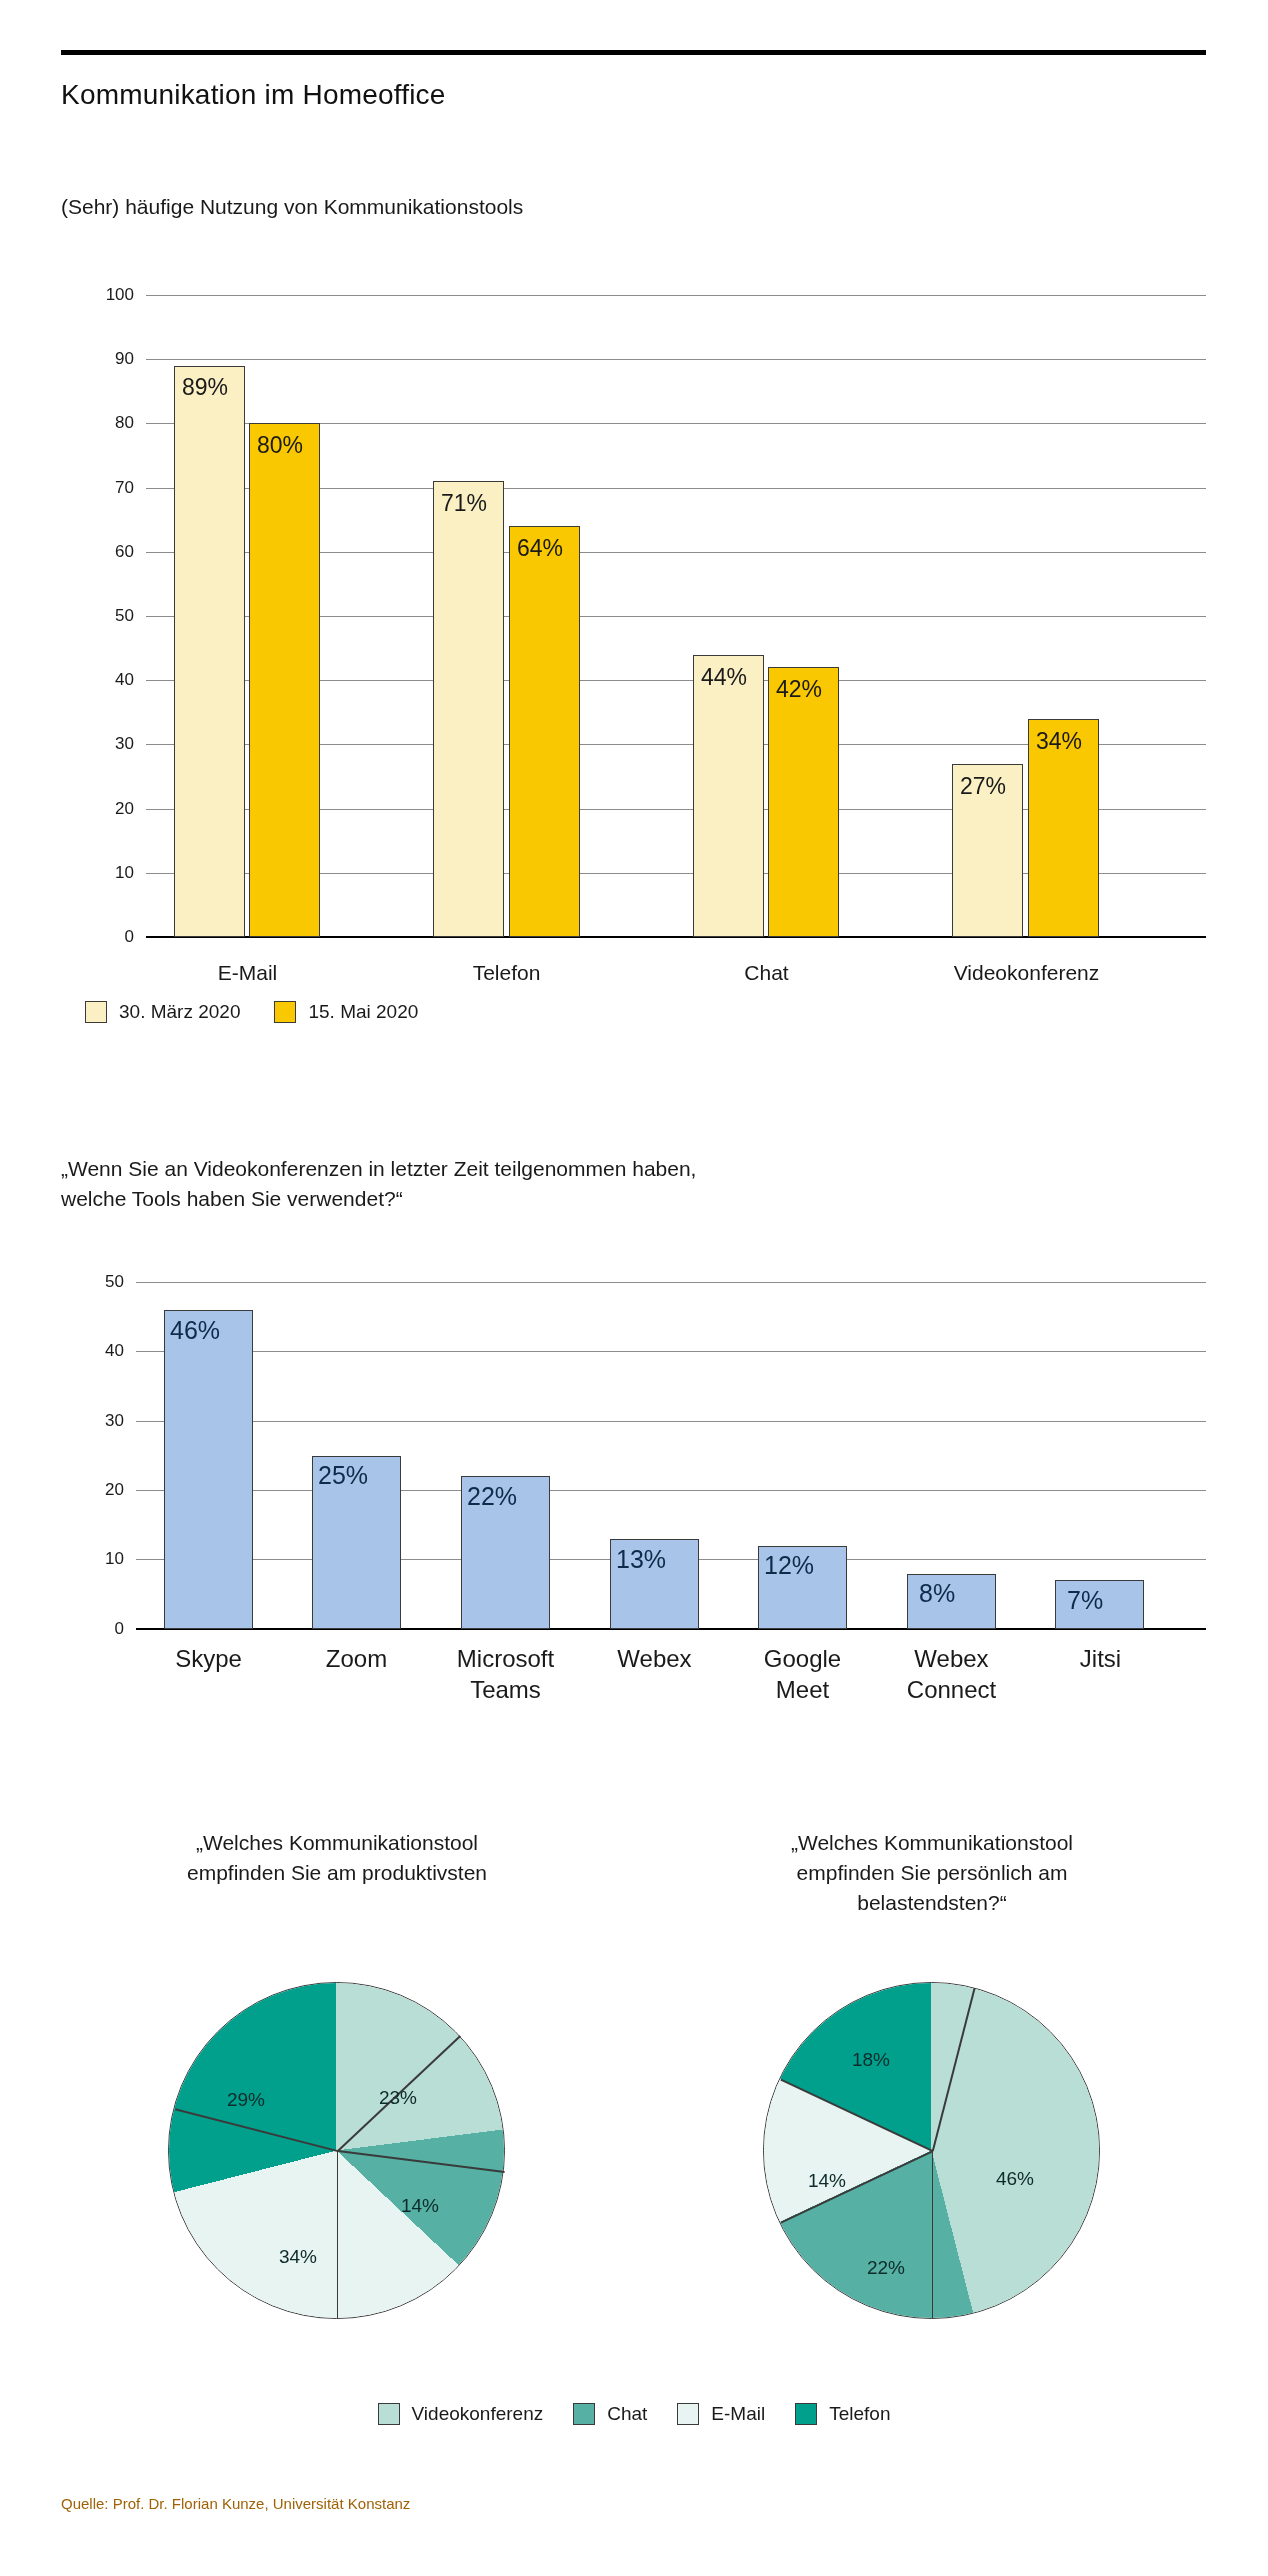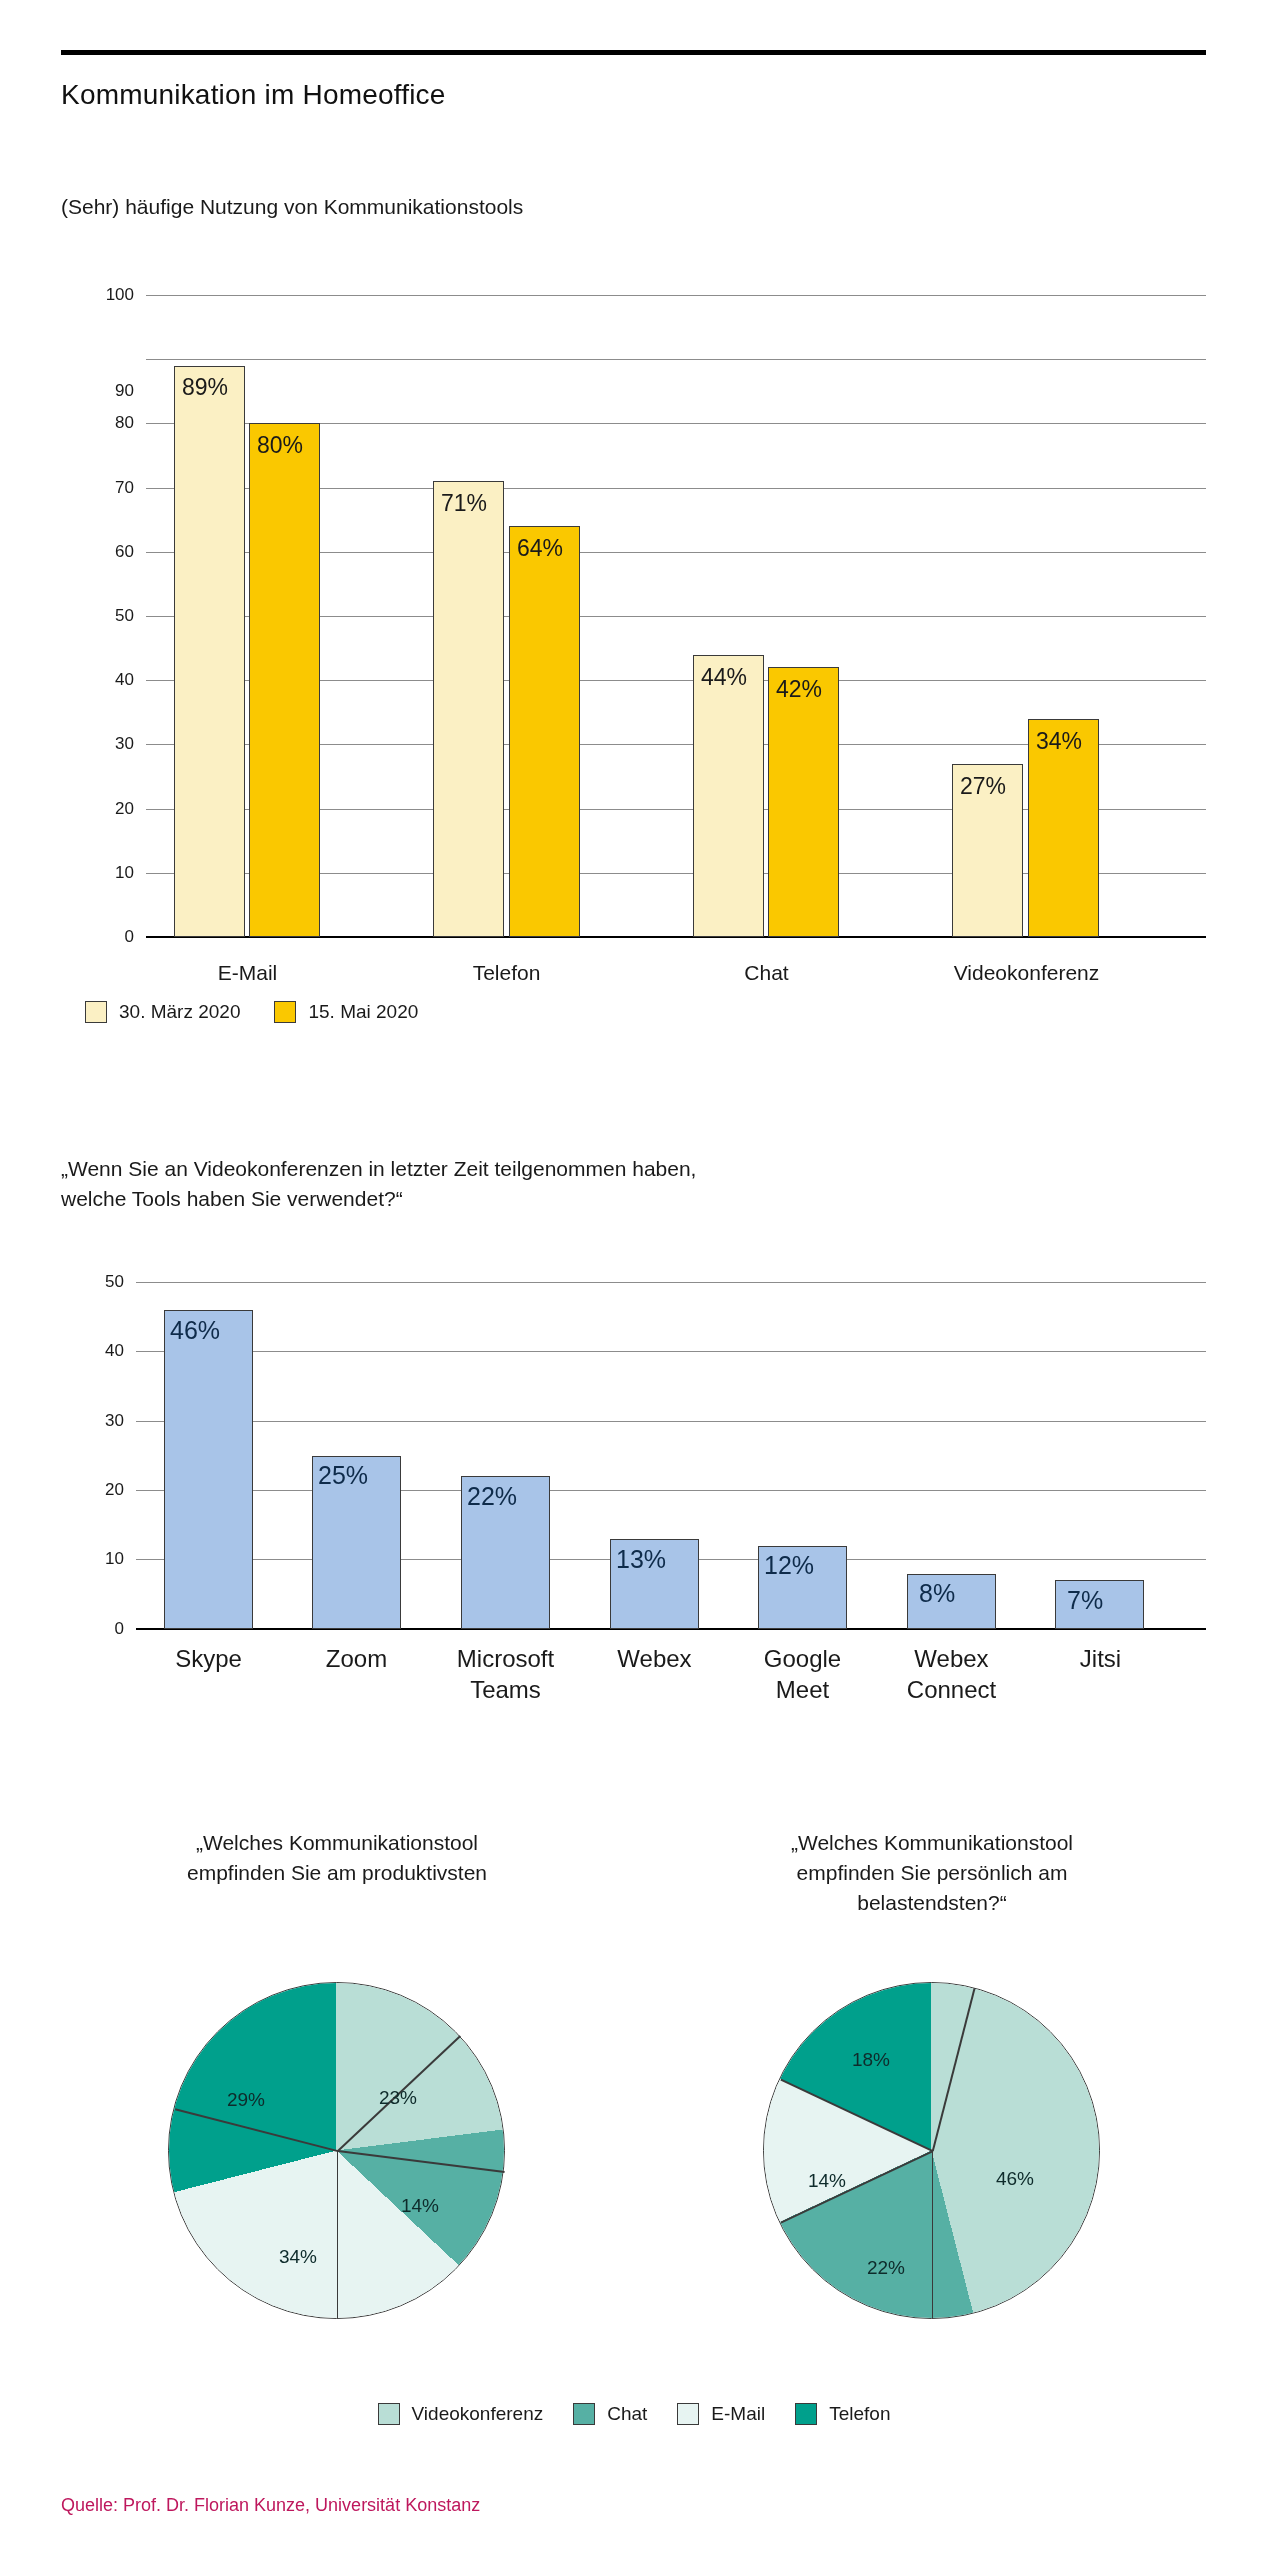--- a/index.html
+++ b/index.html
@@ -192,22 +192,22 @@
     width: 1268px;
     display: flex;
     justify-content: center;
     align-items: center;
     gap: 30px;
     font-size: 19px;
   }
   .source {
     position: absolute;
     left: 61px; top: 2495px;
-    font-size: 18px;
-    color: #be185d;
+    font-size: 15px;
+    color: #a16207;
   }
 </style>
 </head>
 <body>
 
 <div class="page">
 
   <div class="top-rule"></div>
 
   <div class="title">Kommunikation im Homeoffice</div>
@@ -223,21 +223,21 @@
       <div class="gridline" style="top:193px;"></div>
       <div class="gridline" style="top:257px;"></div>
       <div class="gridline" style="top:321px;"></div>
       <div class="gridline" style="top:385px;"></div>
       <div class="gridline" style="top:449px;"></div>
       <div class="gridline" style="top:514px;"></div>
       <div class="gridline" style="top:578px;"></div>
       <div class="axisline" style="top:641px;"></div>
 
       <div class="ytick" style="top:0px;">100</div>
-      <div class="ytick" style="top:64px;margin-top:32px;">90</div>
+      <div class="ytick" style="top:64px;">90</div>
       <div class="ytick" style="top:128px;">80</div>
       <div class="ytick" style="top:193px;">70</div>
       <div class="ytick" style="top:257px;">60</div>
       <div class="ytick" style="top:321px;">50</div>
       <div class="ytick" style="top:385px;">40</div>
       <div class="ytick" style="top:449px;">30</div>
       <div class="ytick" style="top:514px;">20</div>
       <div class="ytick" style="top:578px;">10</div>
       <div class="ytick" style="top:642px;">0</div>
 

